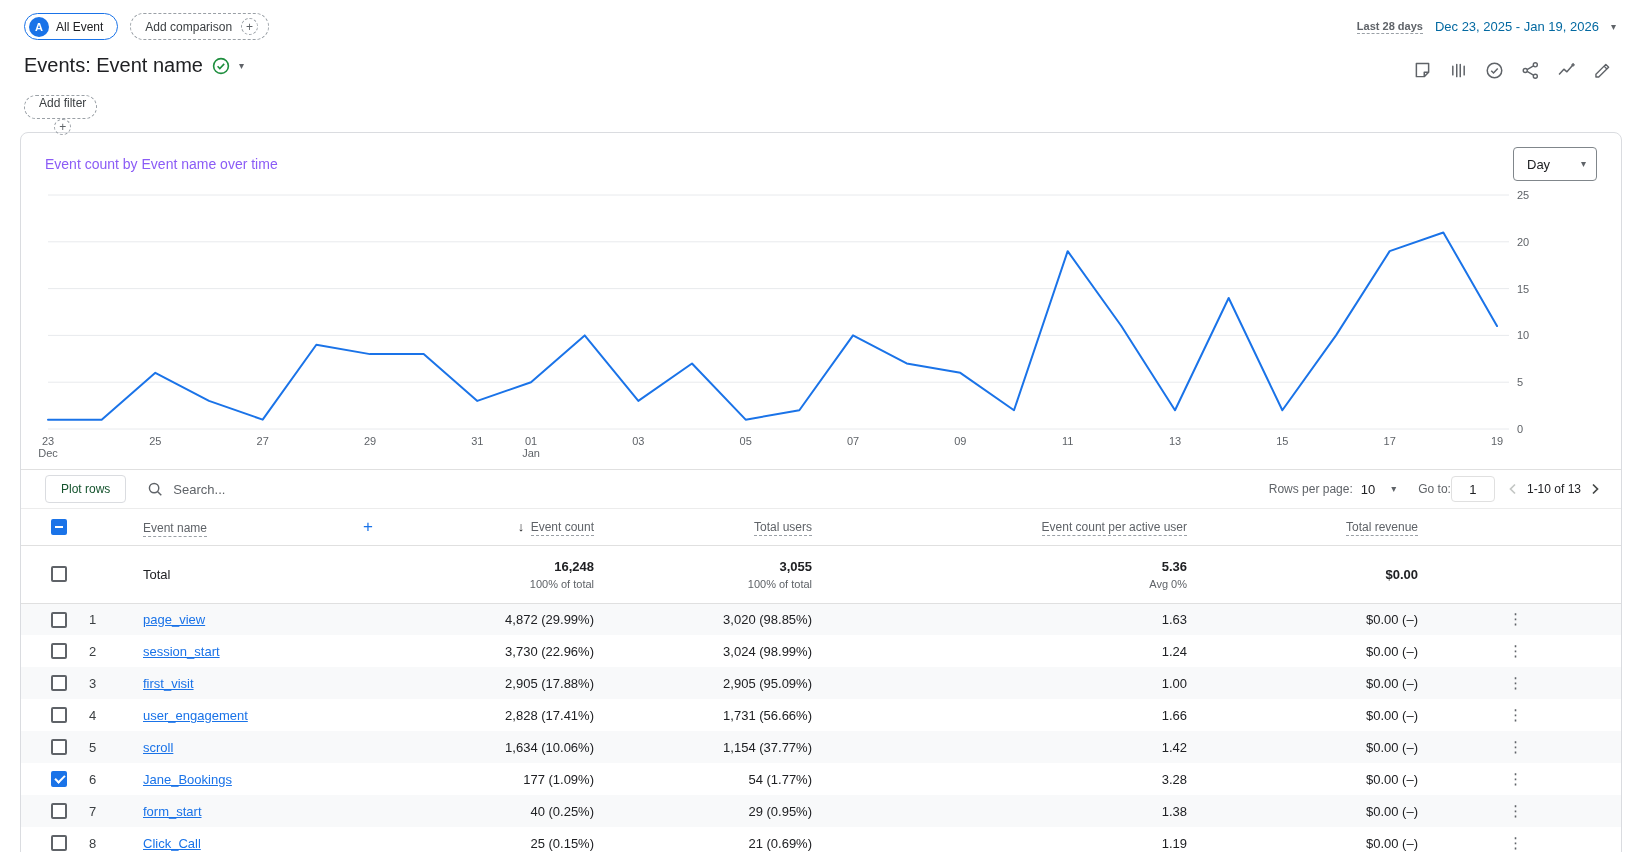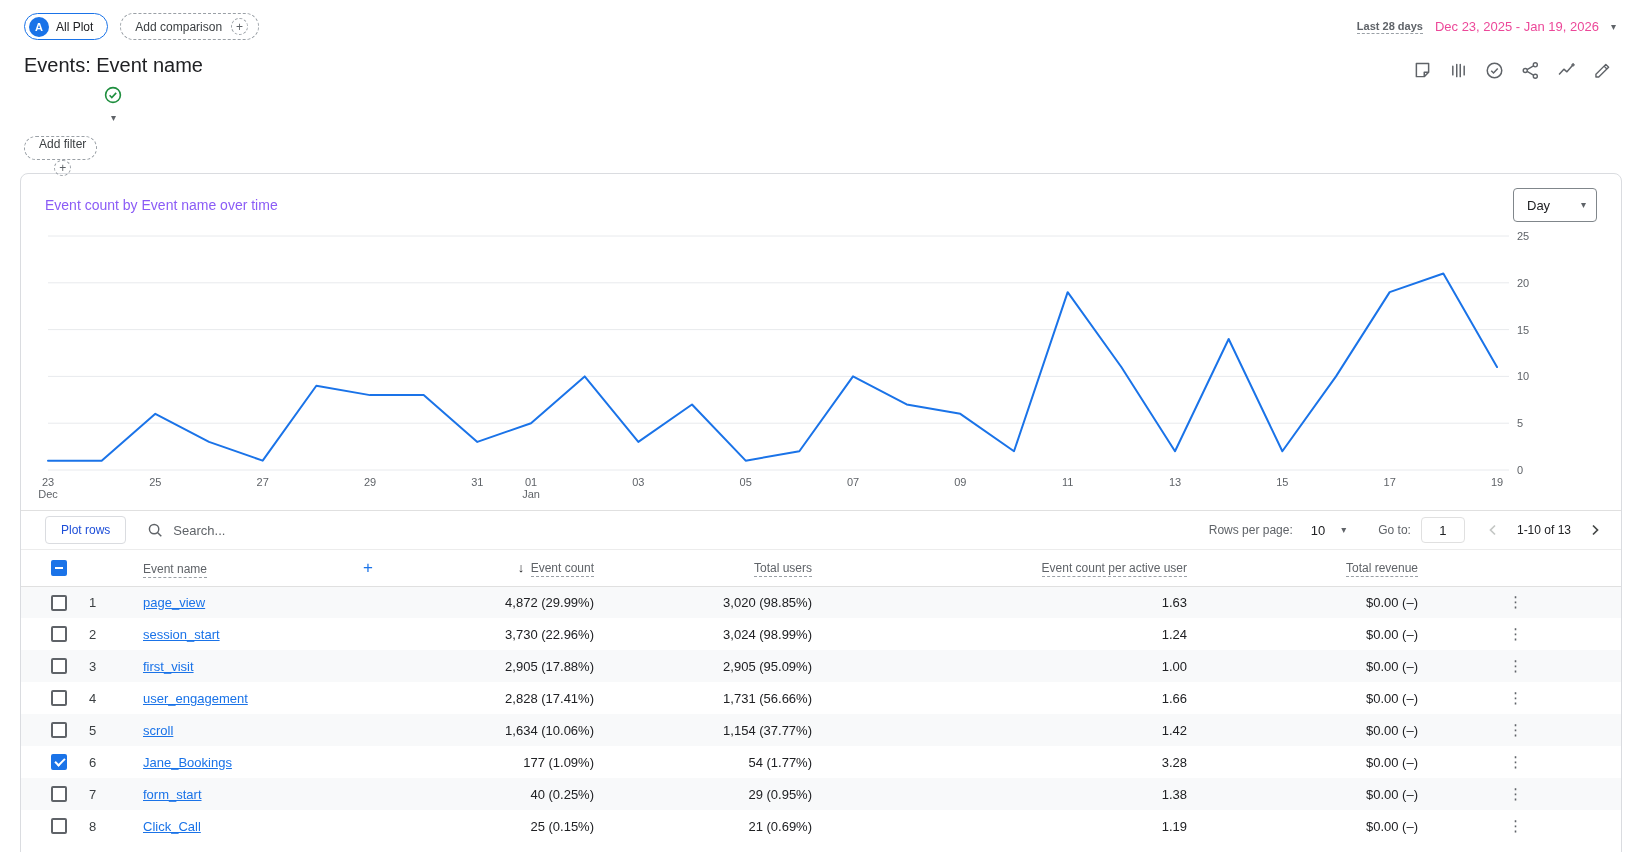--- a/index.html
+++ b/index.html
@@ -11,26 +11,26 @@
   .chips { display:flex; gap:12px; align-items:center; }
   .chip { display:inline-flex; align-items:center; gap:7px; height:27px; padding:0 14px 0 4px;
           border:1px solid #1a73e8; border-radius:14px; font-size:12px; color:#202124; cursor:pointer; background:#fff; }
   .avatar { width:20px; height:20px; border-radius:50%; background:#1a73e8; color:#fff; font-size:11px;
             display:flex; align-items:center; justify-content:center; font-weight:bold; }
   .chip.dashed { border:1px dashed #9aa0a6; color:#3c4043; padding:0 10px 0 14px; gap:9px; }
   .plus-circle { width:17px; height:17px; border-radius:50%; border:1px dashed #9aa0a6;
                  display:flex; align-items:center; justify-content:center; font-size:12px; color:#5f6368; }
   .daterange { display:flex; align-items:center; gap:12px; cursor:pointer; }
   .dr-preset { font-size:11px; font-weight:bold; color:#5f6368; border-bottom:1px dashed #9aa0a6; padding-bottom:1px; }
-  .dr-value { font-size:13px; color:#ec4899;text-align:center; }
+  .dr-value { font-size:13px; color:#0369a1;text-align:center; }
   .caret { color:#5f6368; font-size:10px; line-height:1; }
 
   
   .title-row { display:flex; align-items:flex-start; justify-content:space-between; padding:6px 26px 0 24px; }
-  .title-left { display:flex; align-items:center; gap:9px;flex-direction:column; }
+  .title-left { display:flex; align-items:center; gap:9px; }
   .page-title { font-size:20px; font-weight:400; color:#202124; }
   .title-icons { display:flex; gap:9px; align-items:center; padding-top:4px; }
   .icon-btn { width:27px; height:24px; display:flex; align-items:center; justify-content:center; cursor:pointer; }
 
   
   .filter-row { padding:11px 24px 0; }
   .chip.small { height:24px; font-size:12px; border-radius:13px;flex-direction:column; }
 
   
   .card { margin:13px 20px 0; border:1px solid #dadce0; border-radius:8px; height:920px; overflow:hidden; }
@@ -41,26 +41,26 @@
 
   
   .chart-wrap { width:100%; }
   .gridline { stroke:#e8eaed; stroke-width:1; }
   .ytick { fill:#5f6368; font-size:11px; }
   .xtick { fill:#5f6368; font-size:11px; text-anchor:middle; }
 
   
   .table-toolbar { display:flex; align-items:center; margin-top:2px; border-top:1px solid #e0e0e0;
                    border-bottom:1px solid #ececec; height:40px; padding:0 14px 0 24px; gap:20px; }
-  .plot-rows { border:1px solid #dadce0; border-radius:4px; color:#1d4ed8; background:#fff;
+  .plot-rows { border:1px solid #dadce0; border-radius:4px; color:#14532d; background:#fff;
                font-size:12px; padding:6px 15px; cursor:default; }
   .search { display:flex; align-items:center; gap:9px; }
   .search input { border:none; outline:none; font-size:13px; color:#202124; width:240px; background:transparent; }
   .search input::placeholder { color:#5f6368; }
-  .toolbar-right { margin-left:auto; display:flex; align-items:center; gap:10px; font-size:12px; color:#5f6368; }
+  .toolbar-right { margin-left:auto; display:flex; align-items:center; font-size:12px; color:#5f6368; }
   .rpp-select { display:flex; align-items:center; gap:16px; font-size:13px; color:#202124; padding:4px 8px; cursor:pointer; }
   .goto-input { width:44px; height:26px; border:1px solid #e0e0e0; border-radius:4px; text-align:center;
                 font-size:13px; color:#202124; outline:none; margin-right:6px; }
   .range-text { font-size:12px; color:#202124; margin:0 2px; }
   .pg-chevron { display:flex; align-items:center; justify-content:center; width:24px; height:24px; cursor:pointer; }
 
   
   table { width:100%; border-collapse:collapse; table-layout:fixed; font-size:13px; }
   col.c-check{width:58px} col.c-num{width:52px} col.c-name{width:248px} col.c-count{width:225px}
   col.c-users{width:218px} col.c-peruser{width:375px} col.c-rev{width:231px} col.c-menu{width:auto}
@@ -94,21 +94,21 @@
 
   svg.ico { display:block; }
 </style>
 </head>
 <body>
 
 <div class="topbar">
   <div class="chips">
     <div class="chip">
       <span class="avatar">A</span>
-      <span>All Plot</span>
+      <span>All Event</span>
     </div>
     <div class="chip dashed">
       <span>Add comparison</span>
       <span class="plus-circle">+</span>
     </div>
   </div>
   <div class="daterange">
     <span class="dr-preset">Last 28 days</span>
     <span class="dr-value">Dec 23, 2025 - Jan 19, 2026</span>
     <span class="caret">▾</span>
@@ -273,20 +273,41 @@
           <span class="sort-arrow">↓</span>
           <span class="th-underline">Event count</span>
         </th>
         <th class="num"><span class="th-underline">Total users</span></th>
         <th class="num"><span class="th-underline">Event count per active user</span></th>
         <th class="num"><span class="th-underline">Total revenue</span></th>
         <th class="col-menu"></th>
       </tr>
     </thead>
     <tbody id="table-body">
+      <tr class="total-row">
+        <td class="col-check"><span class="checkbox"></span></td>
+        <td class="col-num"></td>
+        <td class="col-name">Total</td>
+        <td class="num">
+          <div class="total-main">16,248</div>
+          <div class="sub">100% of total</div>
+        </td>
+        <td class="num">
+          <div class="total-main">3,055</div>
+          <div class="sub">100% of total</div>
+        </td>
+        <td class="num">
+          <div class="total-main">5.36</div>
+          <div class="sub">Avg 0%</div>
+        </td>
+        <td class="num">
+          <div class="total-main">$0.00</div>
+        </td>
+        <td class="col-menu"></td>
+      </tr>
     <tr class="alt">
           <td class="col-check"><span class="checkbox"></span></td>
           <td class="col-num">1</td>
           <td class="col-name"><a class="event-link">page_view</a></td>
           <td class="num">4,872 (29.99%)</td>
           <td class="num">3,020 (98.85%)</td>
           <td class="num">1.63</td>
           <td class="num">$0.00 (–)</td>
           <td class="col-menu"><span class="kebab">⋮</span></td>
         </tr>

